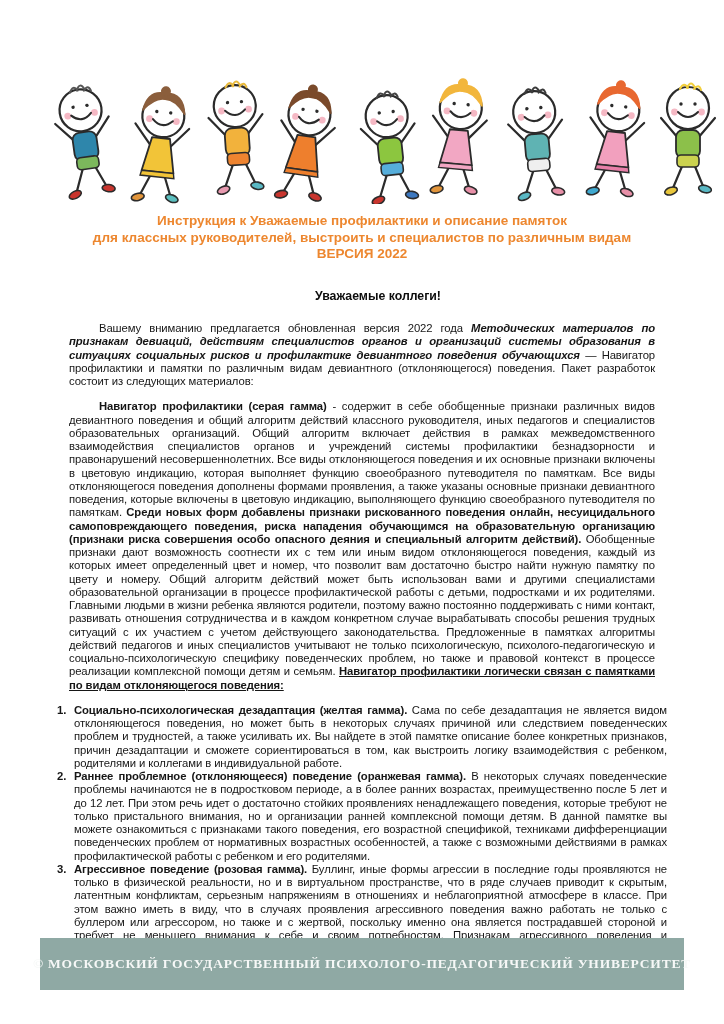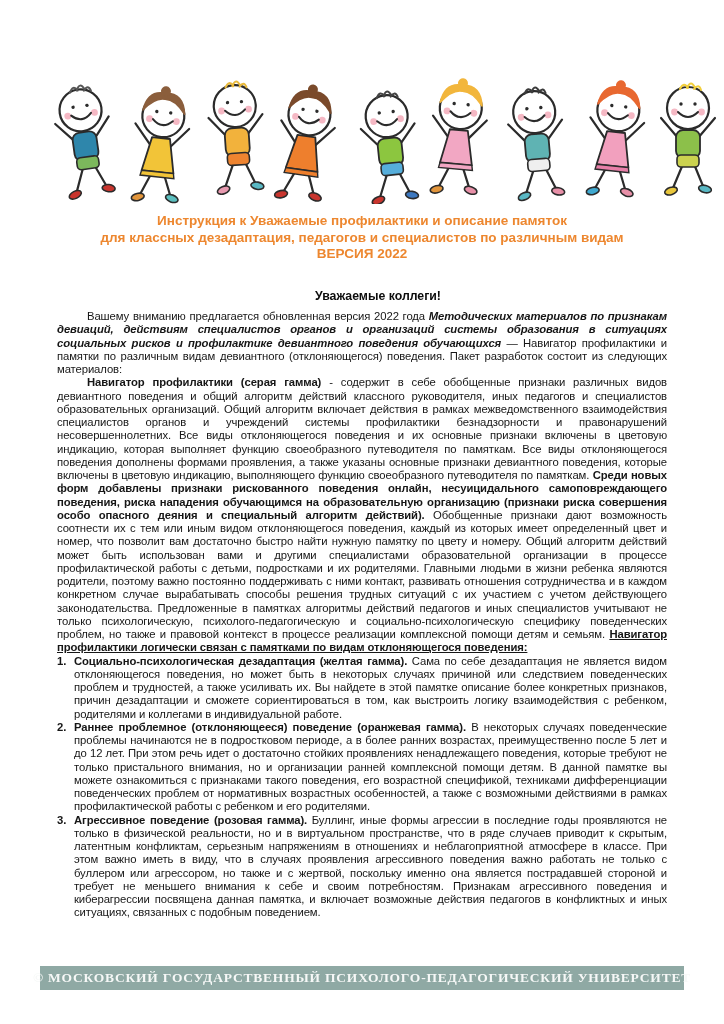--- a/index.html
+++ b/index.html
@@ -25,29 +25,29 @@
   }
   .greeting{
     position:absolute;top:289px;left:0;width:100%;
     text-align:center;font-weight:bold;font-size:12.3px;color:#0d0d0d;padding-left:16px;
   }
   .body-text{
     position:absolute;top:310px;left:57px;width:610px;
     font-size:11.3px;line-height:13.25px;
     text-align:justify;letter-spacing:-0.1px;color:#161616;
   }
-  .para{margin:0;text-indent:30px;}
+  .para{margin:12px;text-indent:30px;}
   .memo-list{margin:0;}
   .li{position:relative;padding-left:17px;}
   .li .num{position:absolute;left:0;top:0;font-weight:bold;}
   .run-b{font-weight:bold;}
   .run-i{font-style:italic;}
   .run-u{text-decoration:underline;}
   .footer-banner{
-    position:absolute;left:40px;right:40px;bottom:34px;height:24px;
+    position:absolute;left:40px;right:40px;bottom:34px;height:52px;
     background:var(--banner,#8FA9A4);
     display:flex;align-items:center;justify-content:center;
   }
   .footer-text{
     font-family:"Liberation Serif", serif;
     font-weight:bold;font-size:13.5px;letter-spacing:0.8px;
     color:#f6f8f7;white-space:nowrap;
   }
 </style>
 </head>
@@ -193,21 +193,21 @@
         <circle cx="-7" cy="-36" r="1.7" fill="#2b2b2b"></circle>
         <circle cx="7" cy="-36" r="1.7" fill="#2b2b2b"></circle>
         <circle cx="-13.5" cy="-28" r="3.4" fill="#f5b8c4"></circle>
         <circle cx="13.5" cy="-28" r="3.4" fill="#f5b8c4"></circle>
         <path d="M -10 -28 Q 0 -18 10 -28" stroke="#2b2b2b" stroke-width="2" fill="none" stroke-linecap="round"></path>
       </g>
     </svg>
 
   <div class="doc-title">
     <div>Инструкция к Уважаемые профилактики и описание памяток</div>
-    <div>для классных дезадаптация, педагогов и специалистов по различным видам</div>
+    <div>для классных руководителей, выстроить и специалистов по различным видам</div>
     <div>ВЕРСИЯ 2022</div>
   </div>
 
   <div class="greeting">Уважаемые коллеги!</div>
 
   <div class="body-text">
     <p class="para"><span>Вашему вниманию предлагается обновленная версия 2022 года </span><span class="run-b run-i">Методических материалов по признакам девиаций, действиям специалистов органов и организаций системы образования в ситуациях социальных рисков и профилактике девиантного поведения обучающихся</span><span> — Навигатор профилактики и памятки по различным видам девиантного (отклоняющегося) поведения. Пакет разработок состоит из следующих материалов:</span></p>
     <p class="para"><span class="run-b">Навигатор профилактики (серая гамма)</span><span> - содержит в себе обобщенные признаки различных видов девиантного поведения и общий алгоритм действий классного руководителя, иных педагогов и специалистов образовательных организаций. Общий алгоритм включает действия в рамках межведомственного взаимодействия специалистов органов и учреждений системы профилактики безнадзорности и правонарушений несовершеннолетних. Все виды отклоняющегося поведения и их основные признаки включены в цветовую индикацию, которая выполняет функцию своеобразного путеводителя по памяткам. Все виды отклоняющегося поведения дополнены формами проявления, а также указаны основные признаки девиантного поведения, которые включены в цветовую индикацию, выполняющего функцию своеобразного путеводителя по памяткам. </span><span class="run-b">Среди новых форм добавлены признаки рискованного поведения онлайн, несуицидального самоповреждающего поведения, риска нападения обучающимся на образовательную организацию (признаки риска совершения особо опасного деяния и специальный алгоритм действий).</span><span> Обобщенные признаки дают возможность соотнести их с тем или иным видом отклоняющегося поведения, каждый из которых имеет определенный цвет и номер, что позволит вам достаточно быстро найти нужную памятку по цвету и номеру. Общий алгоритм действий может быть использован вами и другими специалистами образовательной организации в процессе профилактической работы с детьми, подростками и их родителями. Главными людьми в жизни ребенка являются родители, поэтому важно постоянно поддерживать с ними контакт, развивать отношения сотрудничества и в каждом конкретном случае вырабатывать способы решения трудных ситуаций с их участием с учетом действующего законодательства. Предложенные в памятках алгоритмы действий педагогов и иных специалистов учитывают не только психологическую, психолого-педагогическую и социально-психологическую специфику поведенческих проблем, но также и правовой контекст в процессе реализации комплексной помощи детям и семьям. </span><span class="run-b run-u">Навигатор профилактики логически связан с памятками по видам отклоняющегося поведения:</span></p>
 
     <div class="memo-list">

